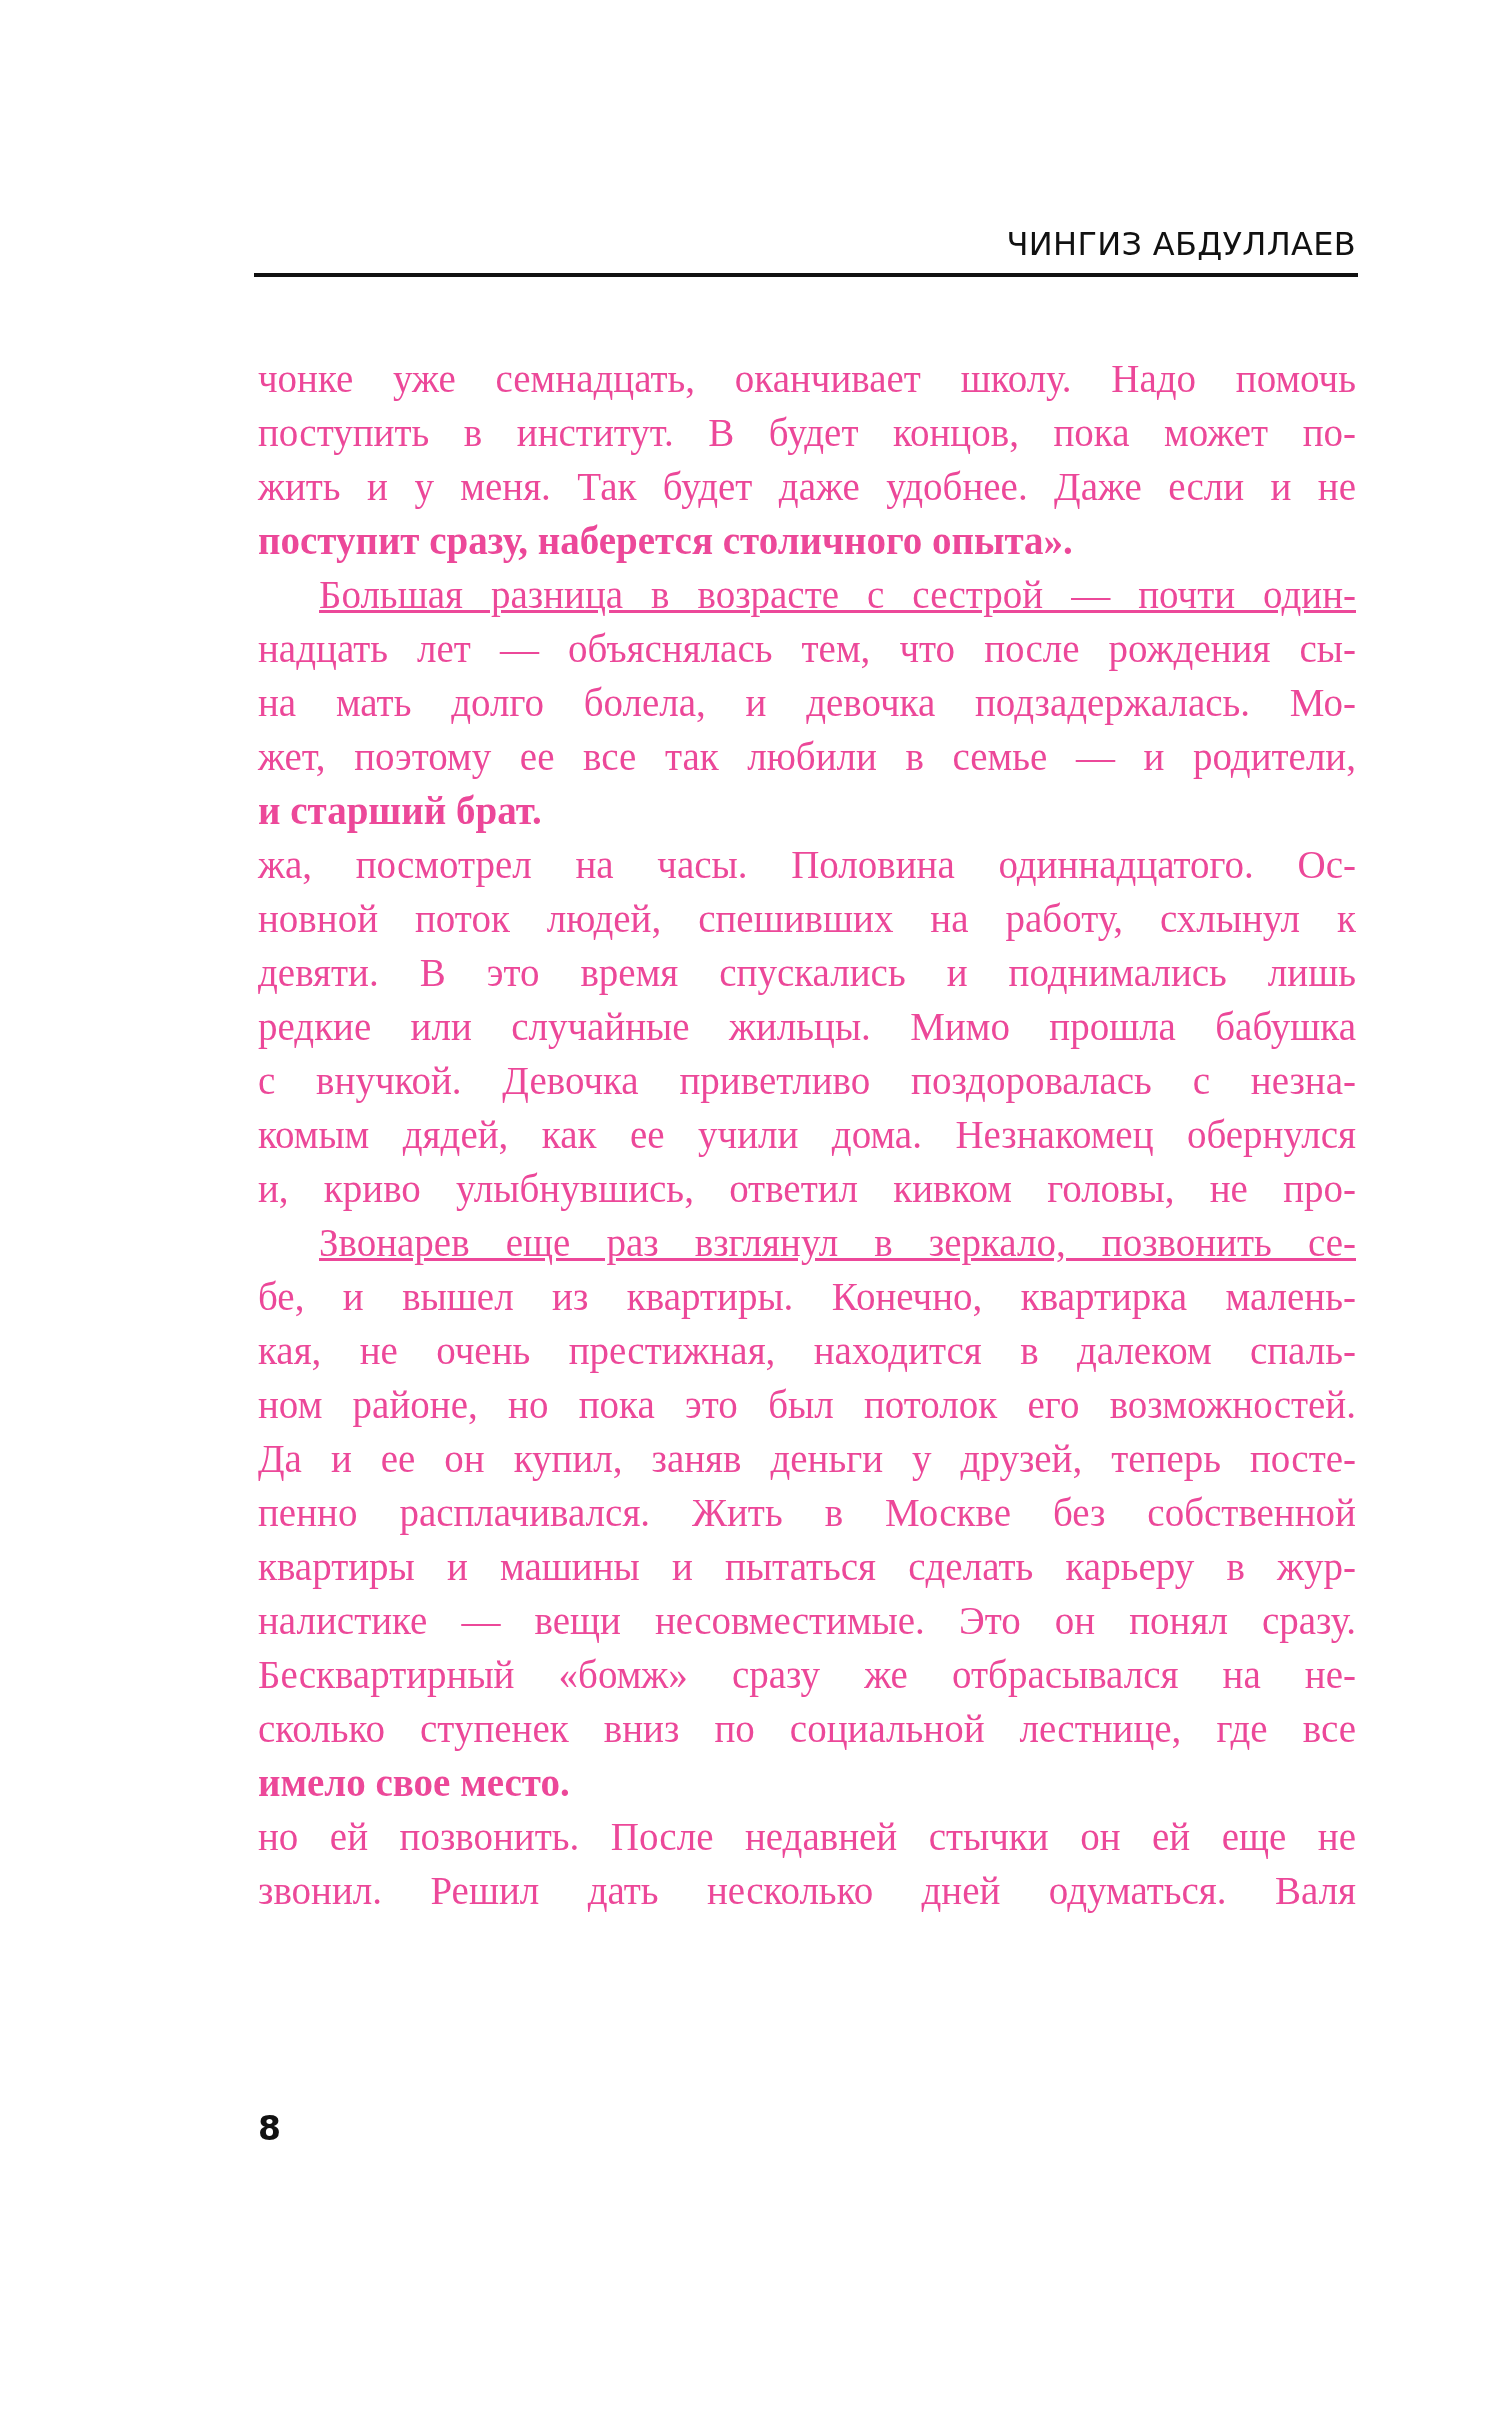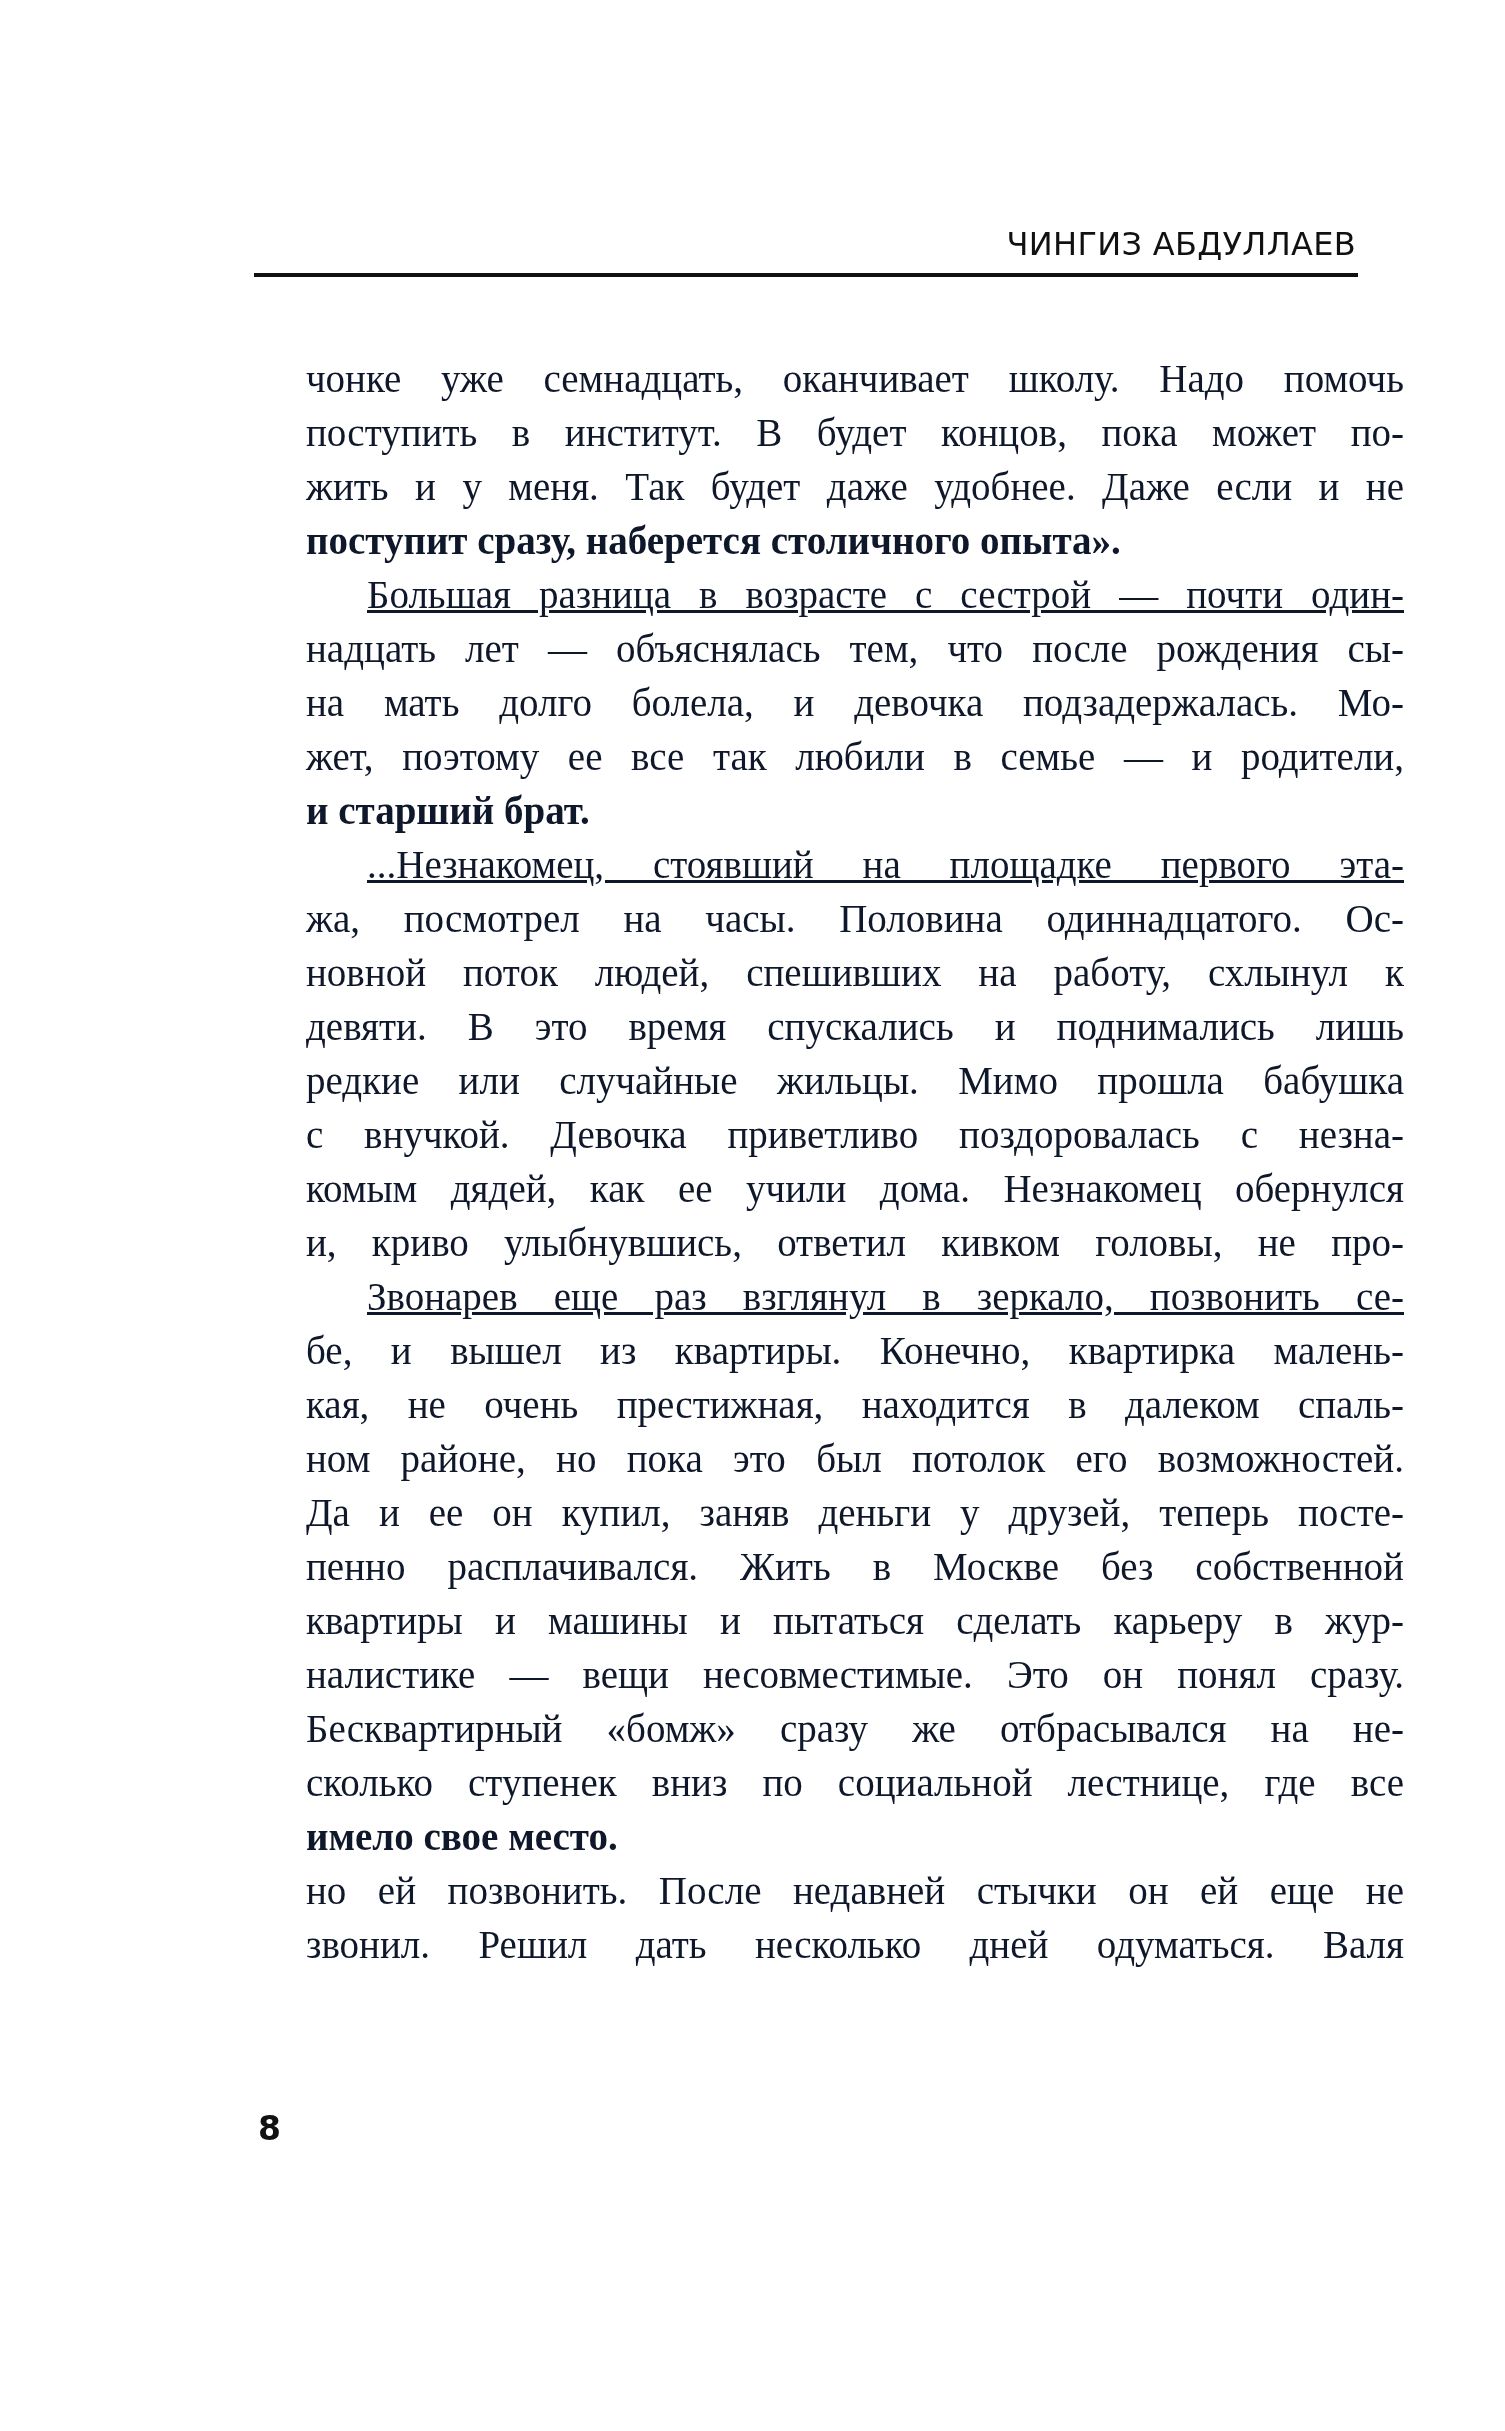--- a/index.html
+++ b/index.html
@@ -8,21 +8,21 @@
     position: absolute; left: 258px; width: 1098px; top: 227px; height: 35px;
     text-align: right;
     font-family: "DejaVu Sans", sans-serif; font-size: 32px; letter-spacing: 0.3px;
     line-height: 35px; color: #111;
   }
   .head-rule {
     position: absolute; left: 254px; width: 1104px; top: 273px; height: 3.9px; background: #111;
   }
   .body-text {
     position: absolute; left: 258px; width: 1098px; top: 352px;
-    font-family: "Liberation Serif", serif; font-size: 39px; color: #0f172a; margin-left: 48px;
+    font-family: "Liberation Serif", serif; font-size: 39px; color: #ec4899;
   }
   .line {
     display: block; height: 54px; line-height: 54px;
     text-align: justify; text-align-last: justify; white-space: nowrap;
   }
   .line.last { text-align-last: left; font-weight: bold; }
   .line.indent { padding-left: 61px; text-decoration: underline; }
   .folio {
     position: absolute; left: 258px; top: 2109px;
     font-family: "DejaVu Sans", sans-serif; font-size: 33px; font-weight: bold; line-height: 39px;
@@ -37,21 +37,20 @@
 <div class="body-text" id="body-text">
     <span class="line">чонке уже семнадцать, оканчивает школу. Надо помочь</span>
     <span class="line">поступить в институт. В будет концов, пока может по-</span>
     <span class="line">жить и у меня. Так будет даже удобнее. Даже если и не</span>
     <span class="line last">поступит сразу, наберется столичного опыта».</span>
     <span class="line indent">Большая разница в возрасте с сестрой — почти один-</span>
     <span class="line">надцать лет — объяснялась тем, что после рождения сы-</span>
     <span class="line">на мать долго болела, и девочка подзадержалась. Мо-</span>
     <span class="line">жет, поэтому ее все так любили в семье — и родители,</span>
     <span class="line last">и старший брат.</span>
-    <span class="line indent">...Незнакомец, стоявший на площадке первого эта-</span>
     <span class="line">жа, посмотрел на часы. Половина одиннадцатого. Ос-</span>
     <span class="line">новной поток людей, спешивших на работу, схлынул к</span>
     <span class="line">девяти. В это время спускались и поднимались лишь</span>
     <span class="line">редкие или случайные жильцы. Мимо прошла бабушка</span>
     <span class="line">с внучкой. Девочка приветливо поздоровалась с незна-</span>
     <span class="line">комым дядей, как ее учили дома. Незнакомец обернулся</span>
     <span class="line">и, криво улыбнувшись, ответил кивком головы, не про-</span>
     <span class="line indent">Звонарев еще раз взглянул в зеркало, позвонить се-</span>
     <span class="line">бе, и вышел из квартиры. Конечно, квартирка малень-</span>
     <span class="line">кая, не очень престижная, находится в далеком спаль-</span>

